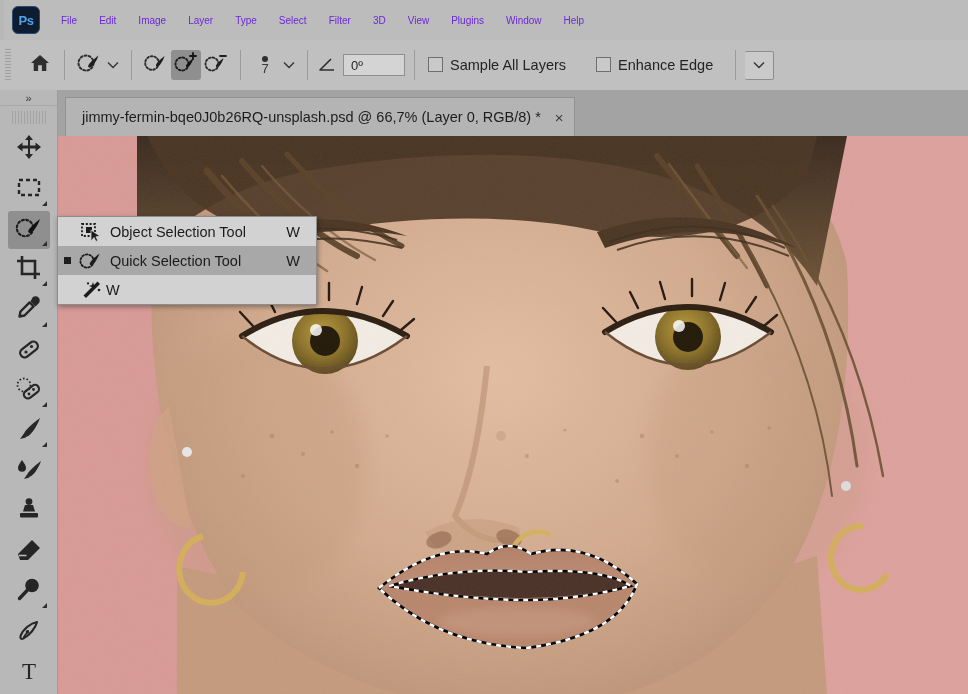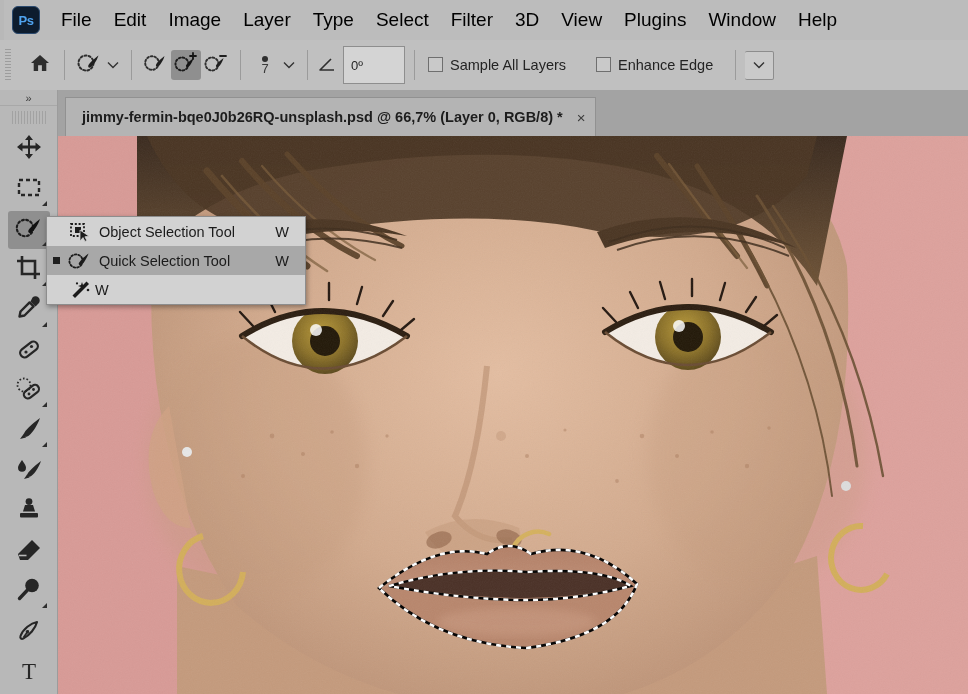--- a/index.html
+++ b/index.html
@@ -29,22 +29,22 @@
     margin-left: 8px; margin-right: 10px;
     border-radius: 6px;
     background: #0d1c2e;
     border: 1px solid #2b4a6f;
     display: flex; align-items: center; justify-content: center;
     font-size: 13px; font-weight: bold;
     color: #4fa3ef; letter-spacing: -0.5px;
     font-family: "Liberation Sans", sans-serif;
   }
   .menu-item {
-    font-size: 19px;
-    color: #000000;
+    font-size: 10px;
+    color: #6d28d9;
     padding: 3px 11px;
     cursor: default;
     white-space: nowrap;
   }
 
   
   #optionsbar {
     position: absolute; left: 0; top: 40px;
     width: 968px; height: 50px;
     background: #c0c0c0;
@@ -84,21 +84,21 @@
     align-items: center; justify-content: center;
   }
   .brush-dot {
     width: 6px; height: 6px; border-radius: 50%;
     background: #2f2f2f; margin-bottom: 1px;
   }
   .brush-size-num {
     font-size: 13px; color: #3a3a3a; line-height: 11px;
   }
   .angle-field {
-    width: 62px; height: 38px;
+    width: 62px; height: 22px;
     background: #d4d4d4;
     border: 1px solid #8e8e8e;
     font-size: 13px; color: #262626;
     display: flex; align-items: center;
     padding-left: 7px;
     box-sizing: border-box;
     margin-left: 6px;
   }
   .ob-check {
     display: flex; 
@@ -181,21 +181,21 @@
     height: 38px;
     margin-left: 8px;
     background: #b4b4b4;
     border: 1px solid #919191;
     border-bottom: none;
     display: flex; align-items: center;
     padding: 0 10px 0 16px;
     cursor: default;
   }
   #doc-tab-title {
-    font-size: 14.5px; font-weight: bold;
+    font-size: 14.5px; font-weight: normal;
     color: #1d1d1d;
     white-space: nowrap;
   }
   #doc-tab-close {
     margin-left: 14px;
     font-size: 15px; color: #3c3c3c;
     cursor: default;
     line-height: 1;
   }
 
@@ -206,21 +206,21 @@
     overflow: hidden;
     background: #c9a78f;
   }
   #photo {
     position: absolute; left: 0; top: 0;
     width: 911px; height: 558px;
   }
 
   
   #flyout {
-    position: absolute; left: 46px; top: 216px;
+    position: absolute; left: 57px; top: 216px;
     width: 258px;
     background: #d2d2d2;
     border: 1px solid #8d8d8d;
     box-shadow: 1px 2px 5px rgba(0,0,0,0.35);
     z-index: 50;
   }
   .fly-item {
     height: 29px;
     display: flex; align-items: center;
     cursor: default;

